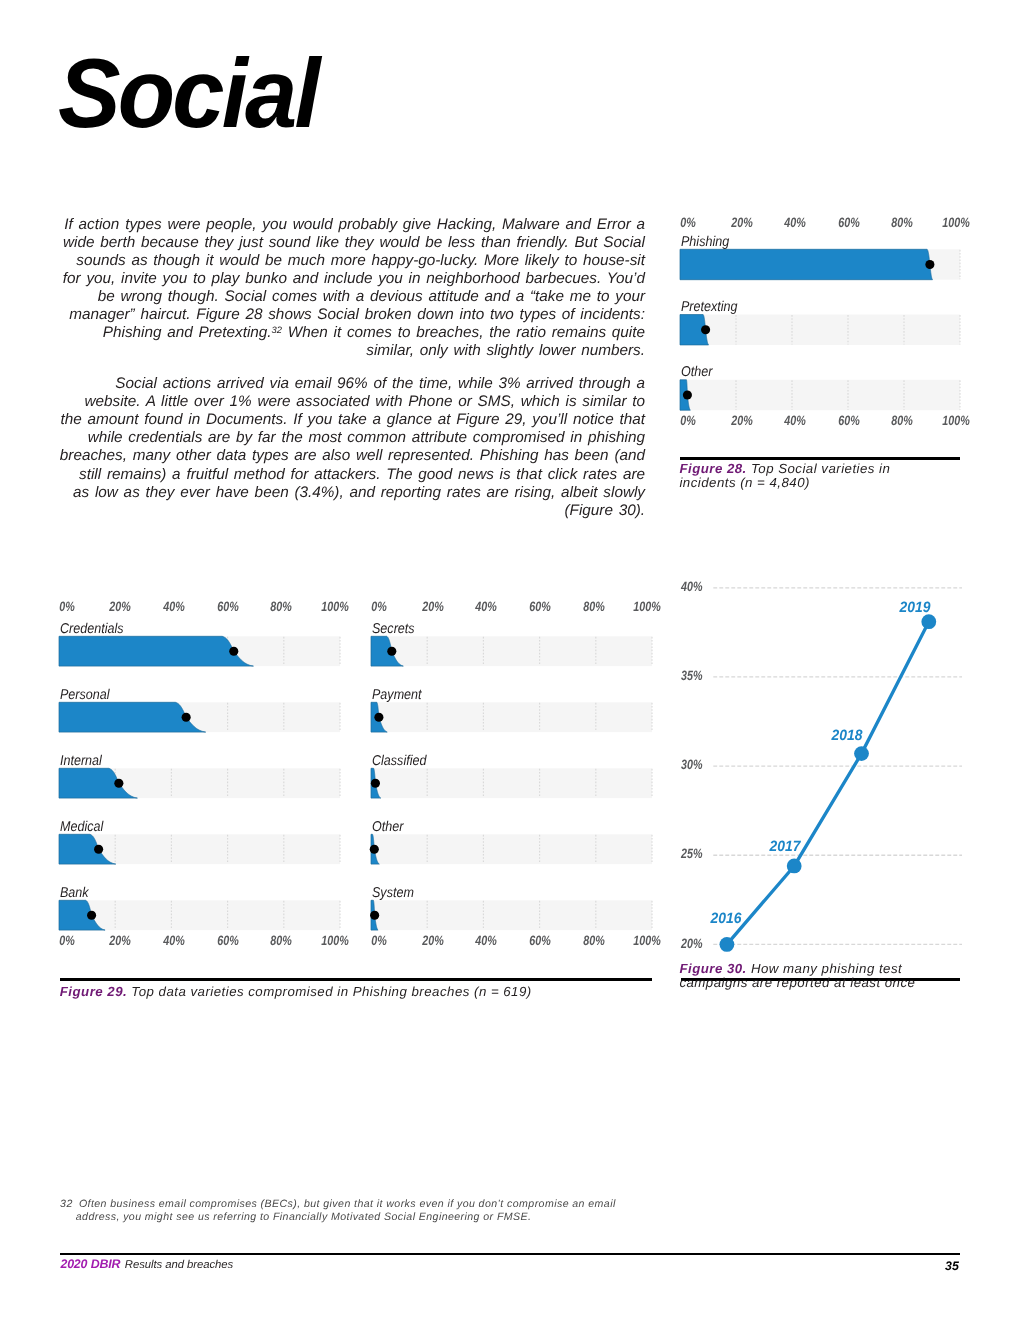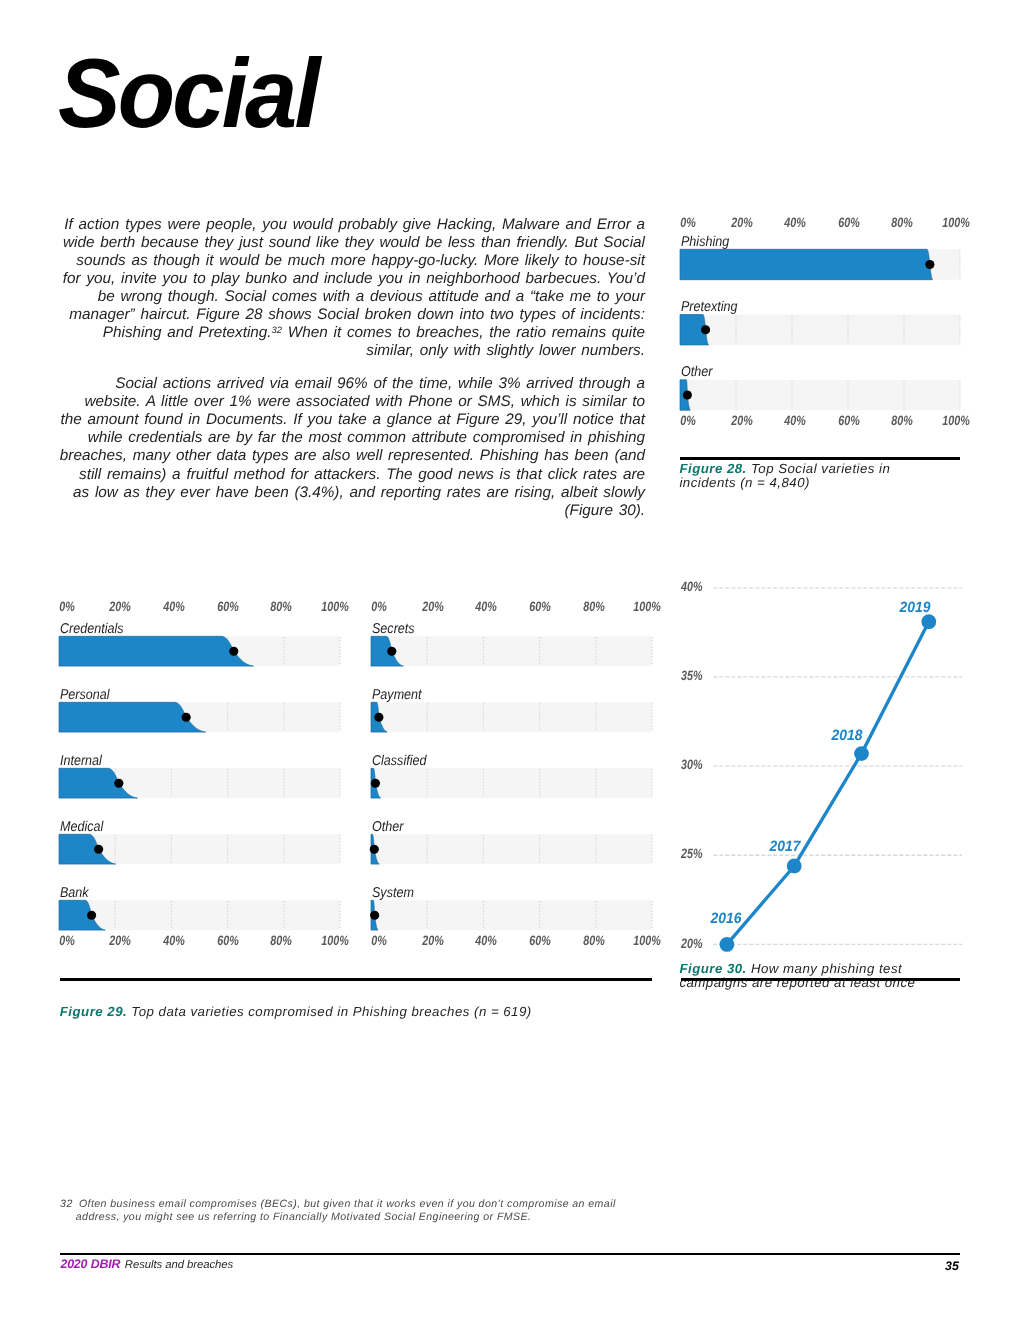--- a/index.html
+++ b/index.html
@@ -18,21 +18,21 @@
   .body-col{position:absolute;left:59px;top:215.5px;width:586px;
        font-size:15.3px;letter-spacing:0px;word-spacing:1.5px;line-height:18.06px;color:#231f20;text-align:right;}
   .body-col p{margin:0;}
   .body-col p.second{margin-top:15.2px;}
   .body-col sup{font-size:9.4px;vertical-align:4px;line-height:0;}
 
   
   .fig{position:absolute;}
   .fig-rule{position:absolute;background:#000;height:3px;}
   .fig-cap{position:absolute;font-size:13.25px;letter-spacing:0.48px;line-height:14.45px;color:#231f20;white-space:pre-line;}
-  .fig-cap b{font-weight:bold;color:#0f766e;}
+  .fig-cap b{font-weight:bold;color:#701a75;}
 
   .axis-lbl{position:absolute;font-size:13.6px;font-weight:bold;color:#58595b;
        white-space:nowrap;transform-origin:center center;}
   .cat-lbl{position:absolute;font-size:14.2px;color:#231f20;white-space:nowrap;
        transform:scaleX(0.885);transform-origin:left center;}
   .pt-lbl{position:absolute;font-size:15px;font-weight:bold;color:#1c86c8;white-space:nowrap;
        transform:translateX(-50%) scaleX(0.925);transform-origin:center center;}
 
   svg{display:block;overflow:visible;}
 
@@ -223,21 +223,21 @@
       <div class="axis-lbl" style="left:168.72px;top:336.90px;transform:translateX(-50%) scaleX(0.79);">60%</div>
       <div class="axis-lbl" style="left:222.36px;top:336.90px;transform:translateX(-50%) scaleX(0.79);">80%</div>
       <div class="axis-lbl" style="left:276.00px;top:336.90px;transform:translateX(-50%) scaleX(0.79);">100%</div>
       <div class="cat-lbl" style="left:0.6px;top:24.90px;">Secrets</div>
       <div class="cat-lbl" style="left:0.6px;top:90.90px;">Payment</div>
       <div class="cat-lbl" style="left:0.6px;top:156.90px;">Classified</div>
       <div class="cat-lbl" style="left:0.6px;top:222.90px;">Other</div>
       <div class="cat-lbl" style="left:0.6px;top:288.90px;">System</div>
     </div>
   <div class="fig-rule" style="left:60px;top:977.8px;width:592px;"></div>
-  <div class="fig-cap" style="left:59.8px;top:985.0px;width:620px;margin-top:20px;"><b>Figure 29.</b><span> Top data varieties compromised in Phishing breaches (n = 619)</span></div>
+  <div class="fig-cap" style="left:59.8px;top:985.0px;width:620px;"><b>Figure 29.</b><span> Top data varieties compromised in Phishing breaches (n = 619)</span></div>
 
   <div class="fig" id="fig30" style="left:679px;top:578px;width:283px;height:390px;">
       <svg width="283" height="400" viewBox="0 0 283 400" style="position:absolute;left:0;top:0;">
         <line x1="34.3" y1="366.4" x2="283" y2="366.4" stroke="#d8d8d8" stroke-width="1.3" stroke-dasharray="3.9 2.1"></line>
         <line x1="34.3" y1="277.25" x2="283" y2="277.25" stroke="#d8d8d8" stroke-width="1.3" stroke-dasharray="3.9 2.1"></line>
         <line x1="34.3" y1="188.1" x2="283" y2="188.1" stroke="#d8d8d8" stroke-width="1.3" stroke-dasharray="3.9 2.1"></line>
         <line x1="34.3" y1="98.94999999999999" x2="283" y2="98.94999999999999" stroke="#d8d8d8" stroke-width="1.3" stroke-dasharray="3.9 2.1"></line>
         <line x1="34.3" y1="9.800000000000011" x2="283" y2="9.800000000000011" stroke="#d8d8d8" stroke-width="1.3" stroke-dasharray="3.9 2.1"></line>
         <path d="M47.90,366.40 L115.20,287.95 L182.50,175.62 L249.80,43.68" fill="none" stroke="#1c86c8" stroke-width="3.3"></path>
         <circle cx="47.9" cy="366.4" r="7.4" fill="#1c86c8"></circle>

